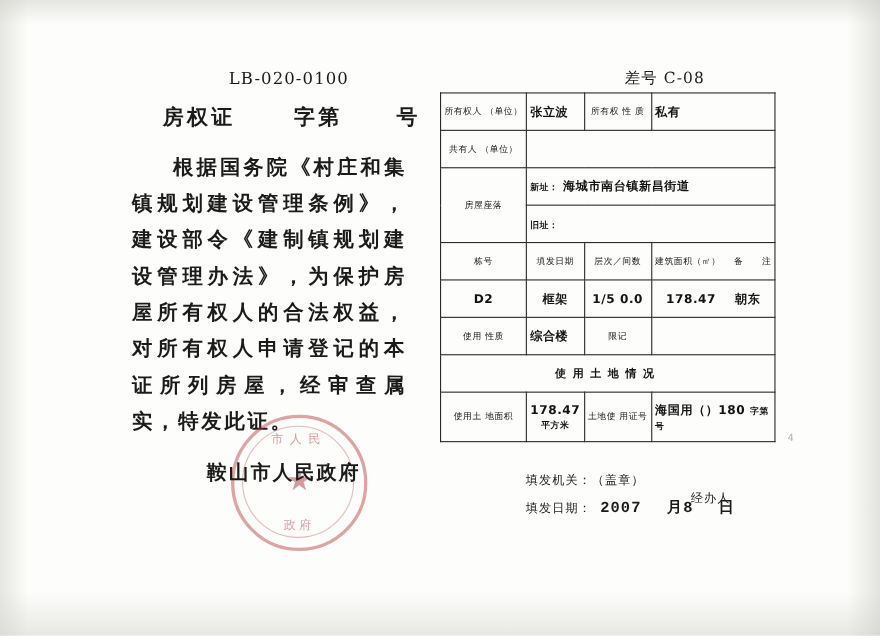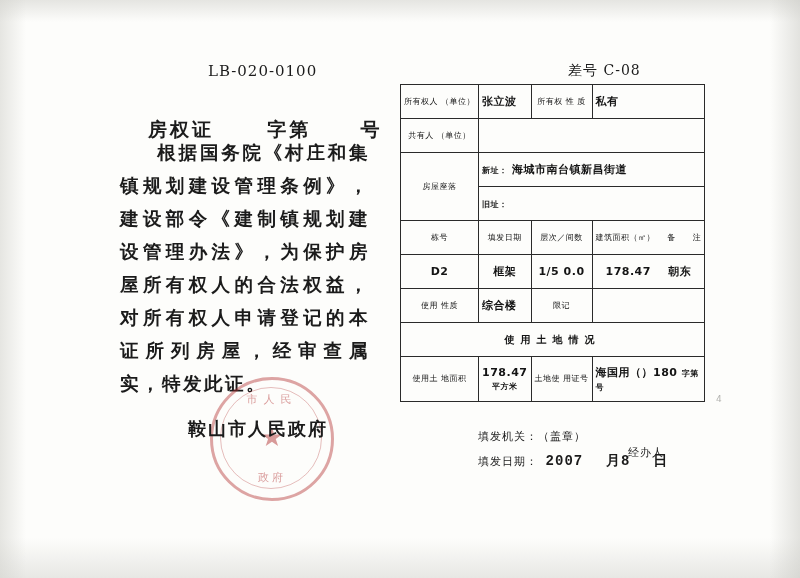--- a/index.html
+++ b/index.html
@@ -54,21 +54,20 @@
     font-family: "DejaVu Serif", serif;
   }
   .cert-title {
     position: absolute;
     left: 120px;
     top: 70px;
     font-size: 19px;
     letter-spacing: 3px;
     font-family: "DejaVu Sans", sans-serif;
     font-weight: 600;
-    margin-top: 23px;
   }
   .cert-title .gap1 { display: inline-block; width: 34px; }
   .cert-title .gap2 { display: inline-block; width: 30px; }
 
   .body-text {
     position: absolute;
     left: 92px;
     top: 112px;
     width: 250px;
     font-size: 18.5px;

